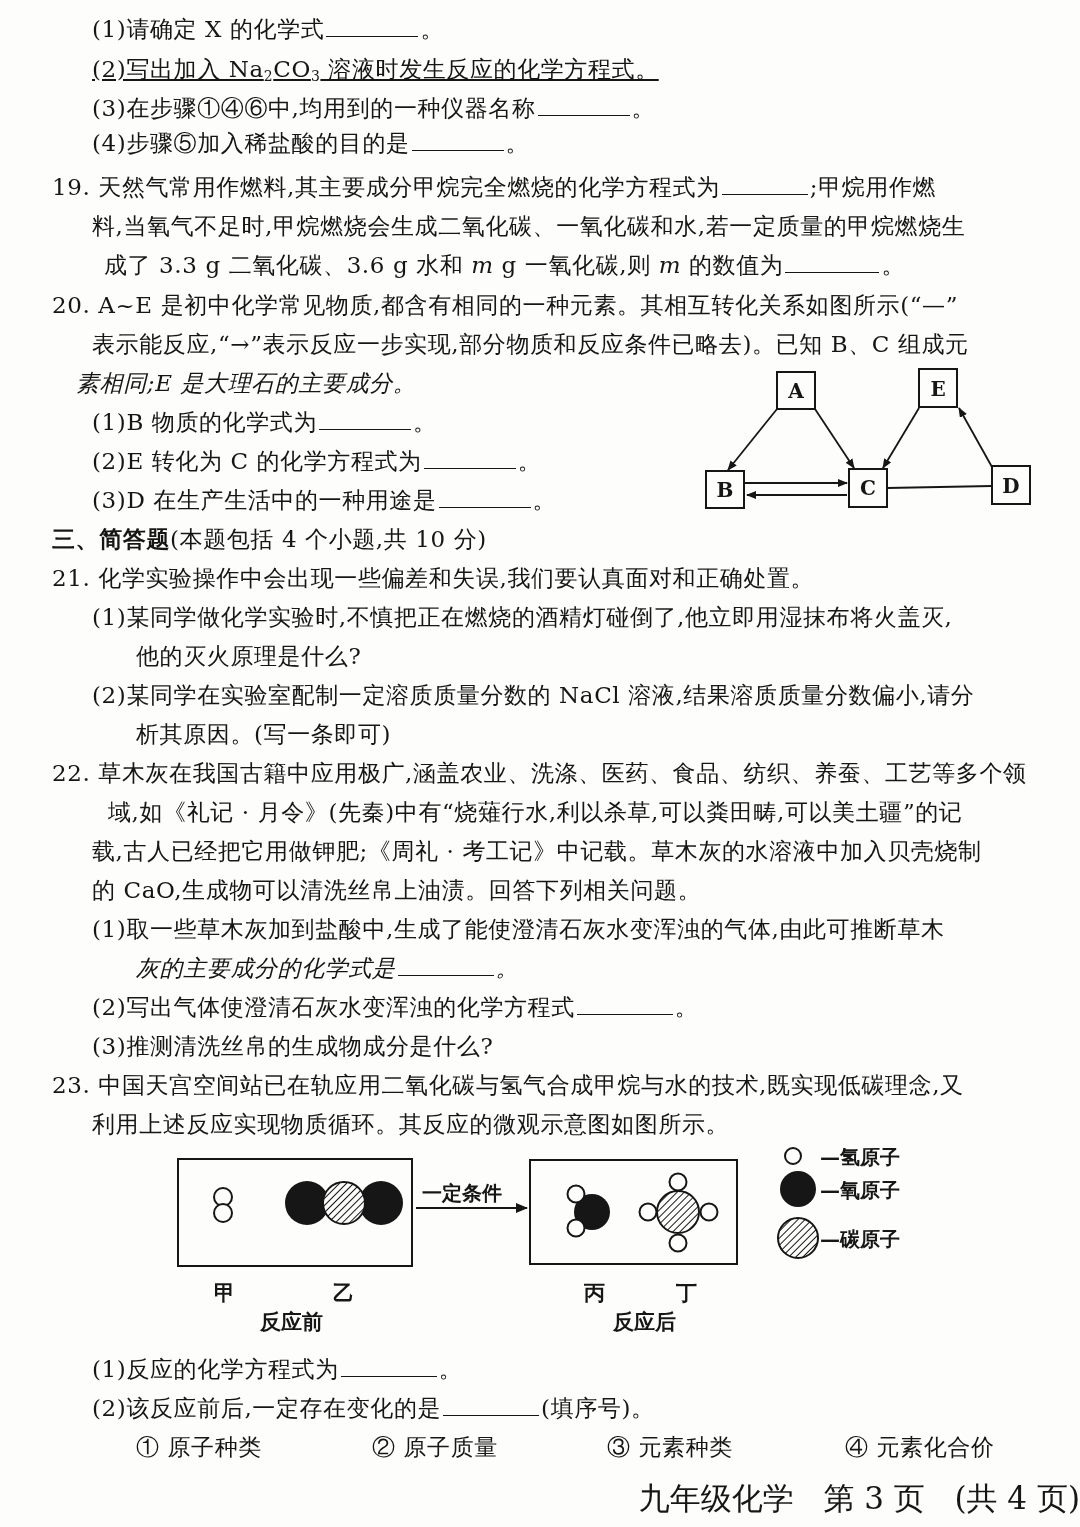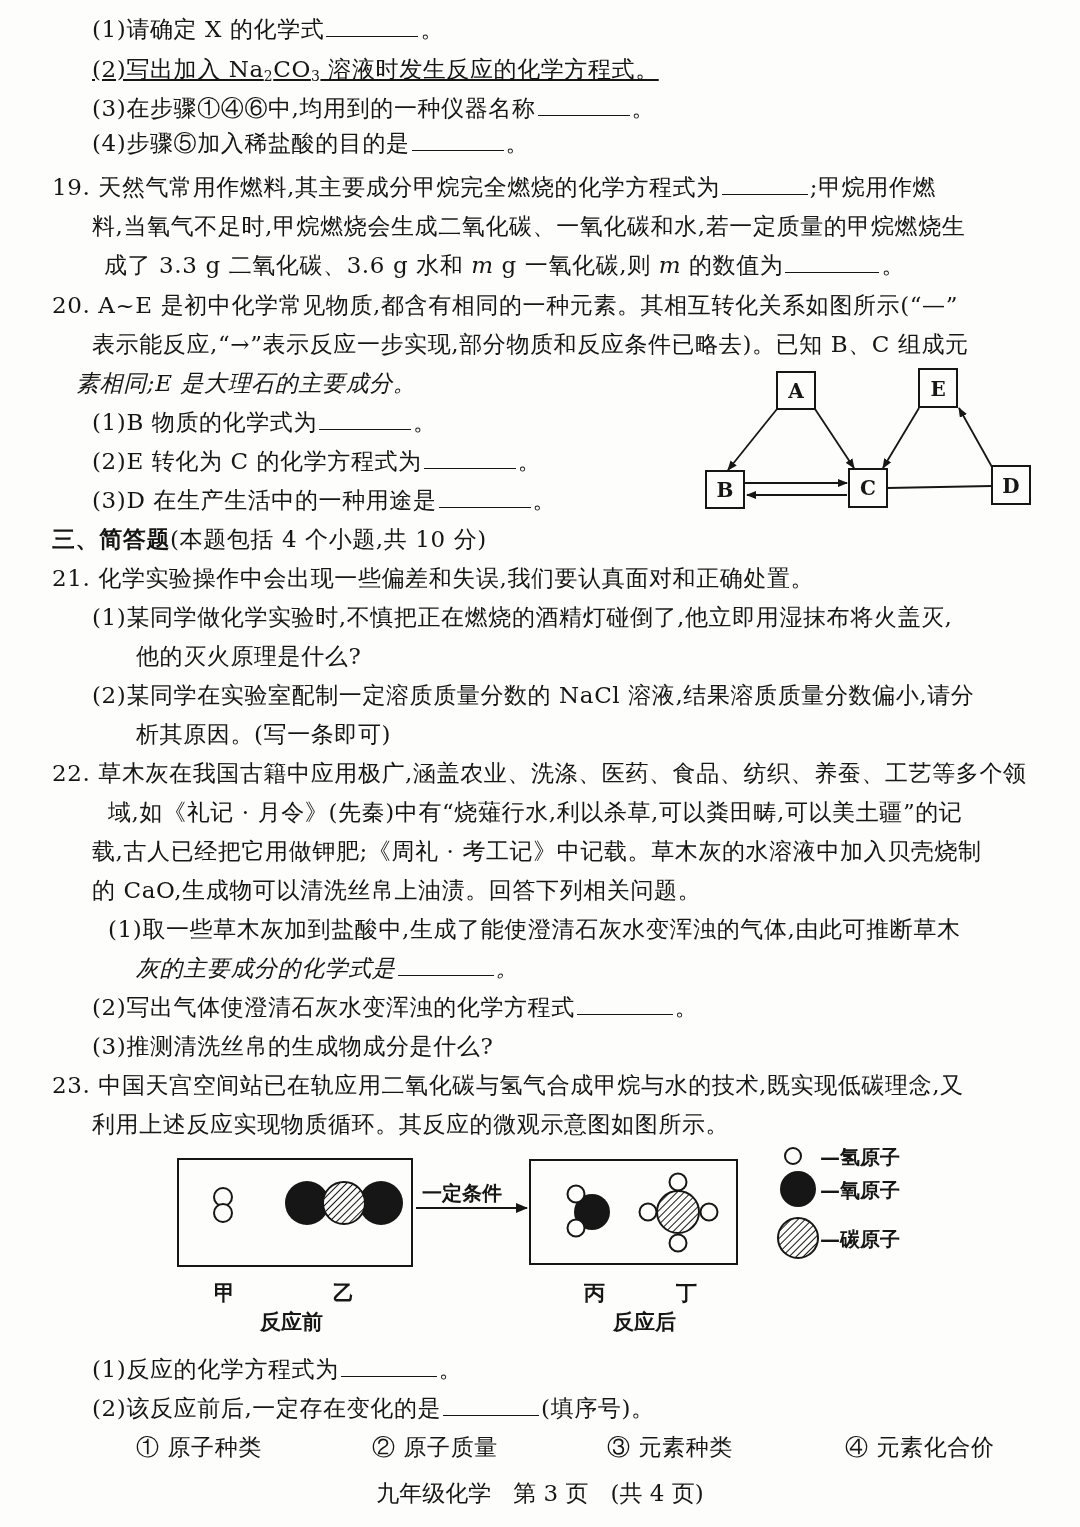--- a/index.html
+++ b/index.html
@@ -11,21 +11,21 @@
   .line {
     position: absolute; font-size: 23px; line-height: 30px; white-space: nowrap;
     letter-spacing: 0.6px;
   }
   .blank { display: inline-block; border-bottom: 1.6px solid #161616; height: 22px; vertical-align: baseline; margin: 0 2px; }
   .bold { font-weight: bold; }
   sub { font-size: 14px; vertical-align: -4px; }
   .ital { font-style: italic; }
   svg text { font-family: "DejaVu Serif", "Liberation Serif", serif; }
   .lbl { position: absolute; font-size: 21px; font-weight: bold; white-space: nowrap; }
-  .footer { position: absolute; left: 0; width: 1080px; text-align: center; top: 1478px; font-size: 23px; }
+  .footer { position: absolute; left: 0; width: 1080px; text-align: right; top: 1478px; font-size: 31px; }
 </style>
 </head>
 <body>
 
 <div class="line" style="left:92px; top:14px;">
   <span>(1)请确定 X 的化学式</span><span class="blank" style="width:92px"></span><span>。</span>
 </div>
 <div class="line" style="left:92px; top:54px;text-decoration:underline;">
   <span>(2)写出加入 Na</span><sub>2</sub><span>CO</span><sub>3</sub><span> 溶液时发生反应的化学方程式。</span>
 </div>
@@ -102,21 +102,21 @@
 <div class="line" style="left:52px; top:563px;">21. 化学实验操作中会出现一些偏差和失误,我们要认真面对和正确处置。</div>
 <div class="line" style="left:92px; top:602px;text-align:right;">(1)某同学做化学实验时,不慎把正在燃烧的酒精灯碰倒了,他立即用湿抹布将火盖灭,</div>
 <div class="line" style="left:136px; top:641px;text-align:right;">他的灭火原理是什么?</div>
 <div class="line" style="left:92px; top:680px;">(2)某同学在实验室配制一定溶质质量分数的 NaCl 溶液,结果溶质质量分数偏小,请分</div>
 <div class="line" style="left:136px; top:719px;">析其原因。(写一条即可)</div>
 
 <div class="line" style="left:52px; top:758px;">22. 草木灰在我国古籍中应用极广,涵盖农业、洗涤、医药、食品、纺织、养蚕、工艺等多个领</div>
 <div class="line" style="left:92px; top:797px;margin-left:16px;">域,如《礼记 · 月令》(先秦)中有“烧薙行水,利以杀草,可以粪田畴,可以美土疆”的记</div>
 <div class="line" style="left:92px; top:836px;">载,古人已经把它用做钾肥;《周礼 · 考工记》中记载。草木灰的水溶液中加入贝壳烧制</div>
 <div class="line" style="left:92px; top:875px;">的 CaO,生成物可以清洗丝帛上油渍。回答下列相关问题。</div>
-<div class="line" style="left:92px; top:914px;margin-left:16px;">(1)取一些草木灰加到盐酸中,生成了能使澄清石灰水变浑浊的气体,由此可推断草木</div>
+<div class="line" style="left:92px; top:914px;">(1)取一些草木灰加到盐酸中,生成了能使澄清石灰水变浑浊的气体,由此可推断草木</div>
 <div class="line" style="left:136px; top:953px;font-style:italic;">
   <span>灰的主要成分的化学式是</span><span class="blank" style="width:96px"></span><span>。</span>
 </div>
 <div class="line" style="left:92px; top:992px;">
   <span>(2)写出气体使澄清石灰水变浑浊的化学方程式</span><span class="blank" style="width:96px"></span><span>。</span>
 </div>
 <div class="line" style="left:92px; top:1031px;">(3)推测清洗丝帛的生成物成分是什么?</div>
 
 <div class="line" style="left:52px; top:1070px;">23. 中国天宫空间站已在轨应用二氧化碳与氢气合成甲烷与水的技术,既实现低碳理念,又</div>
 <div class="line" style="left:92px; top:1109px;">利用上述反应实现物质循环。其反应的微观示意图如图所示。</div>

